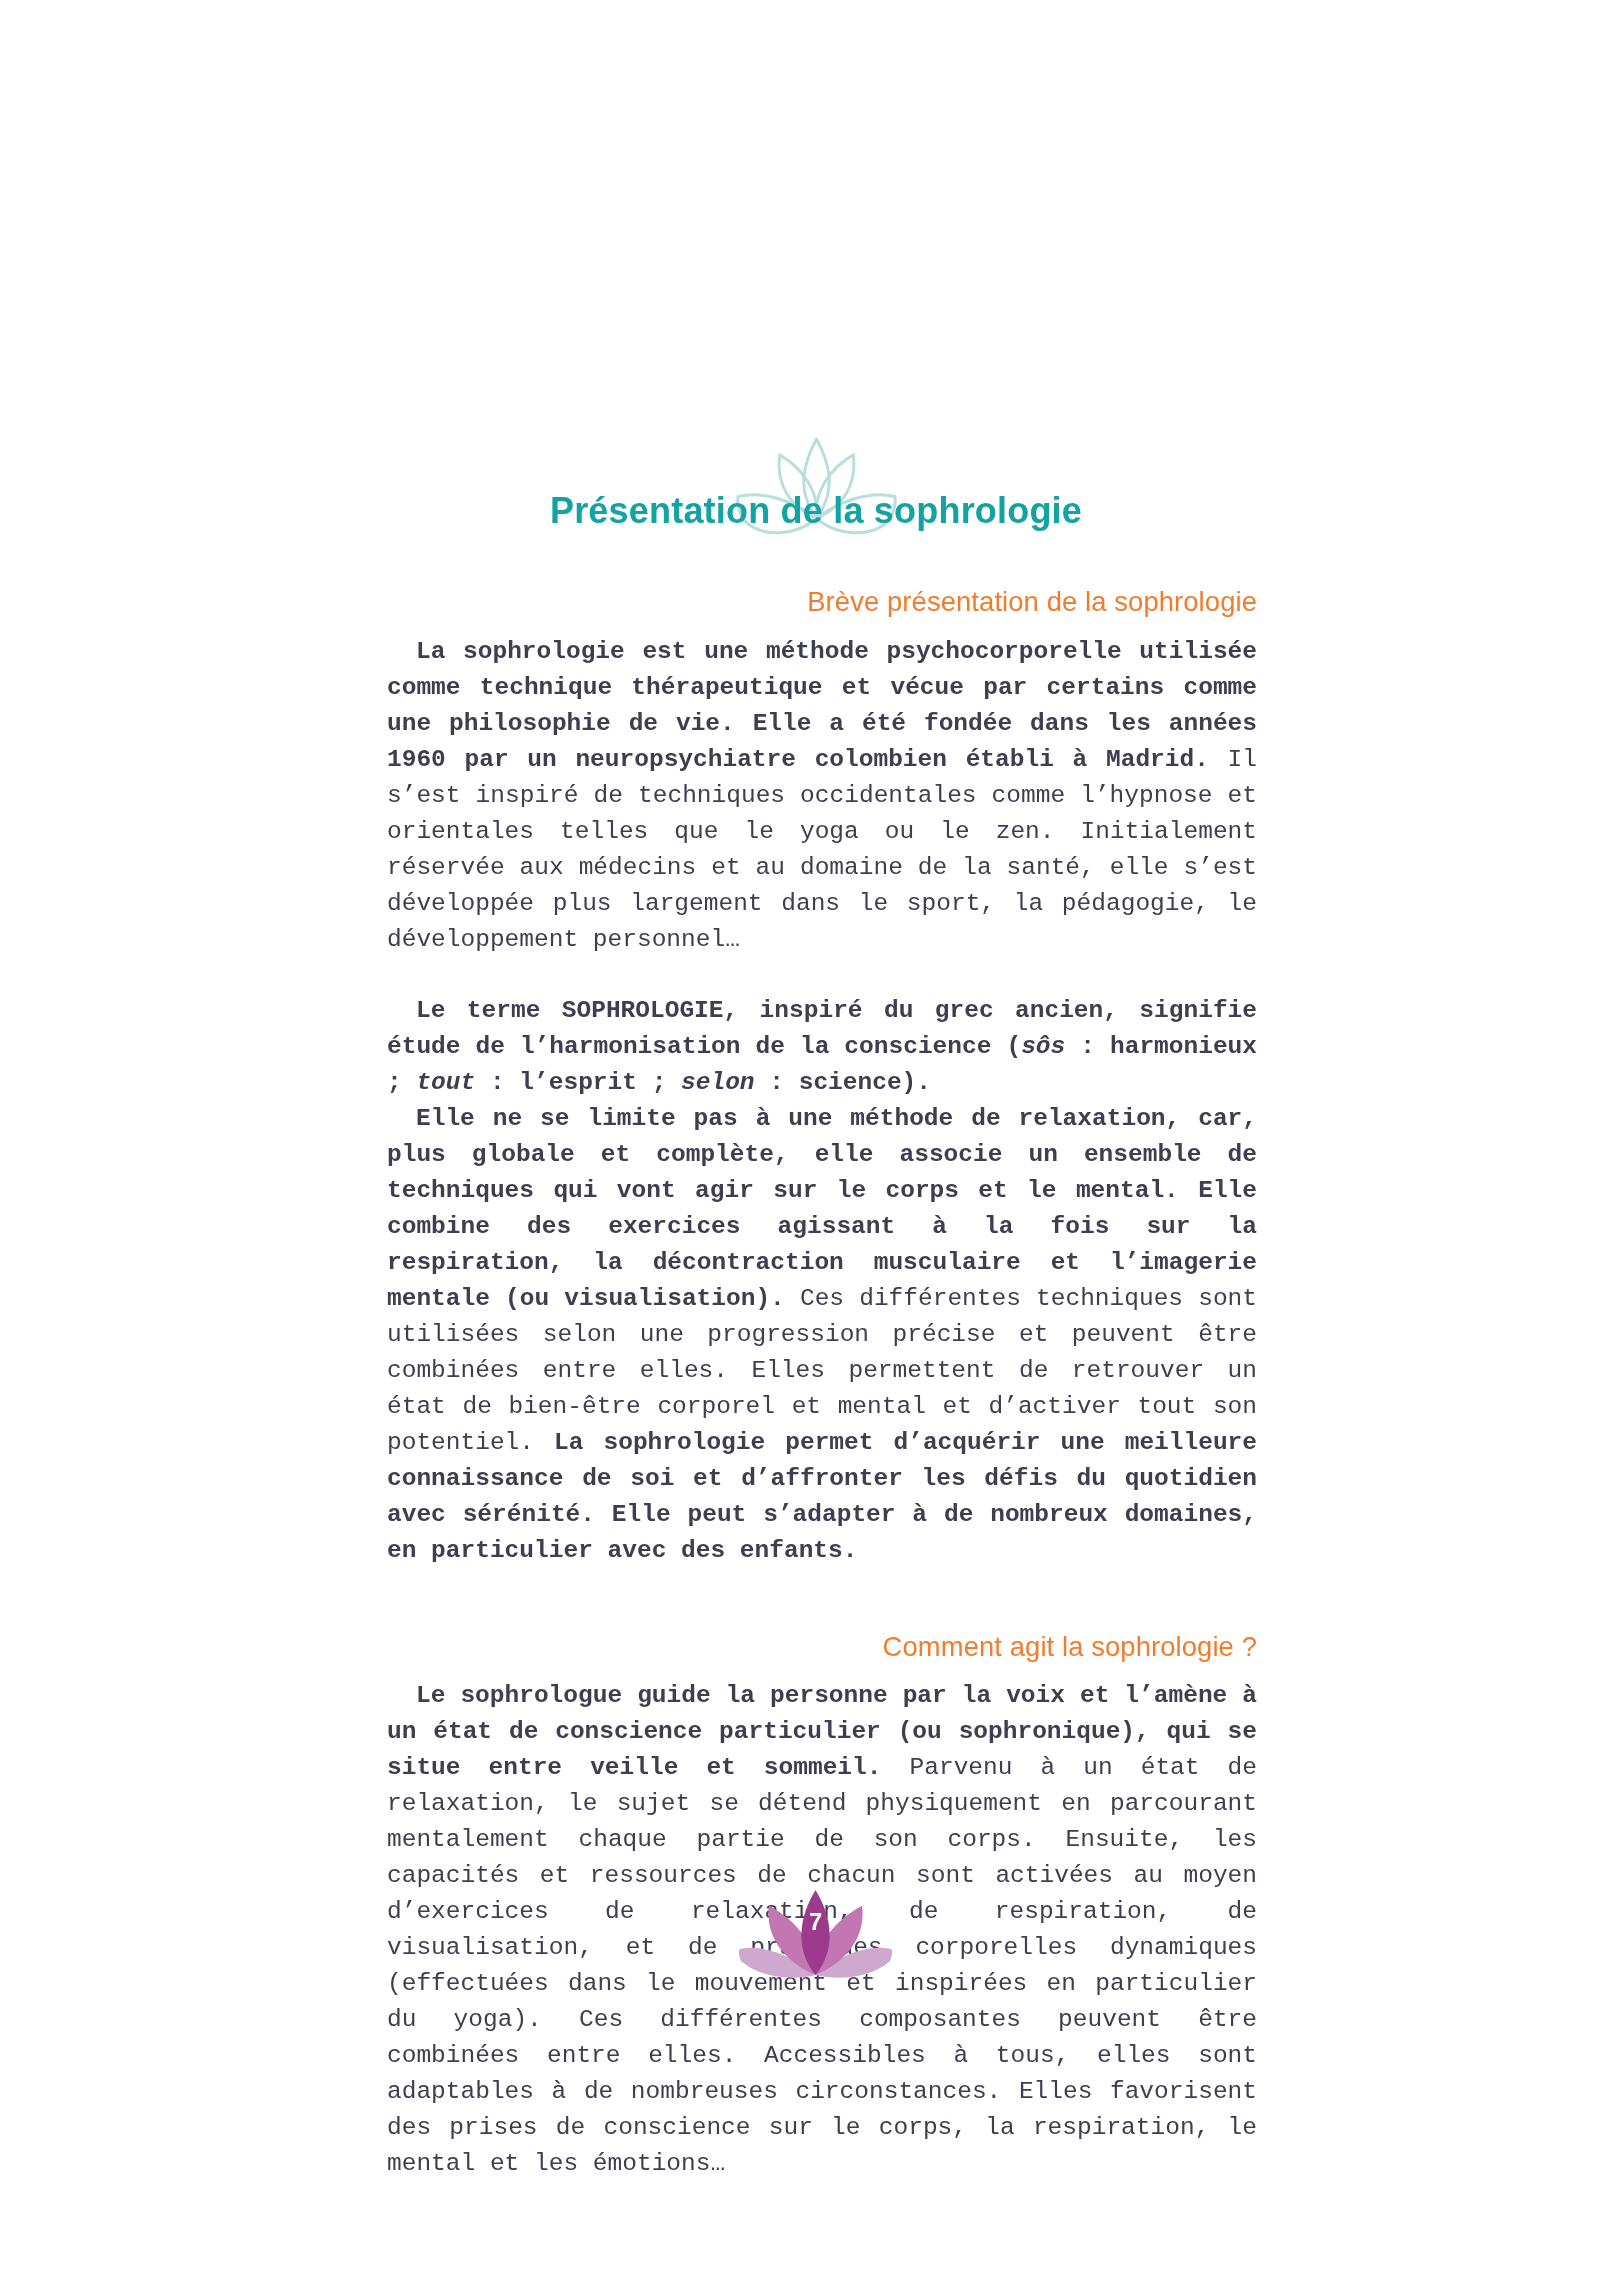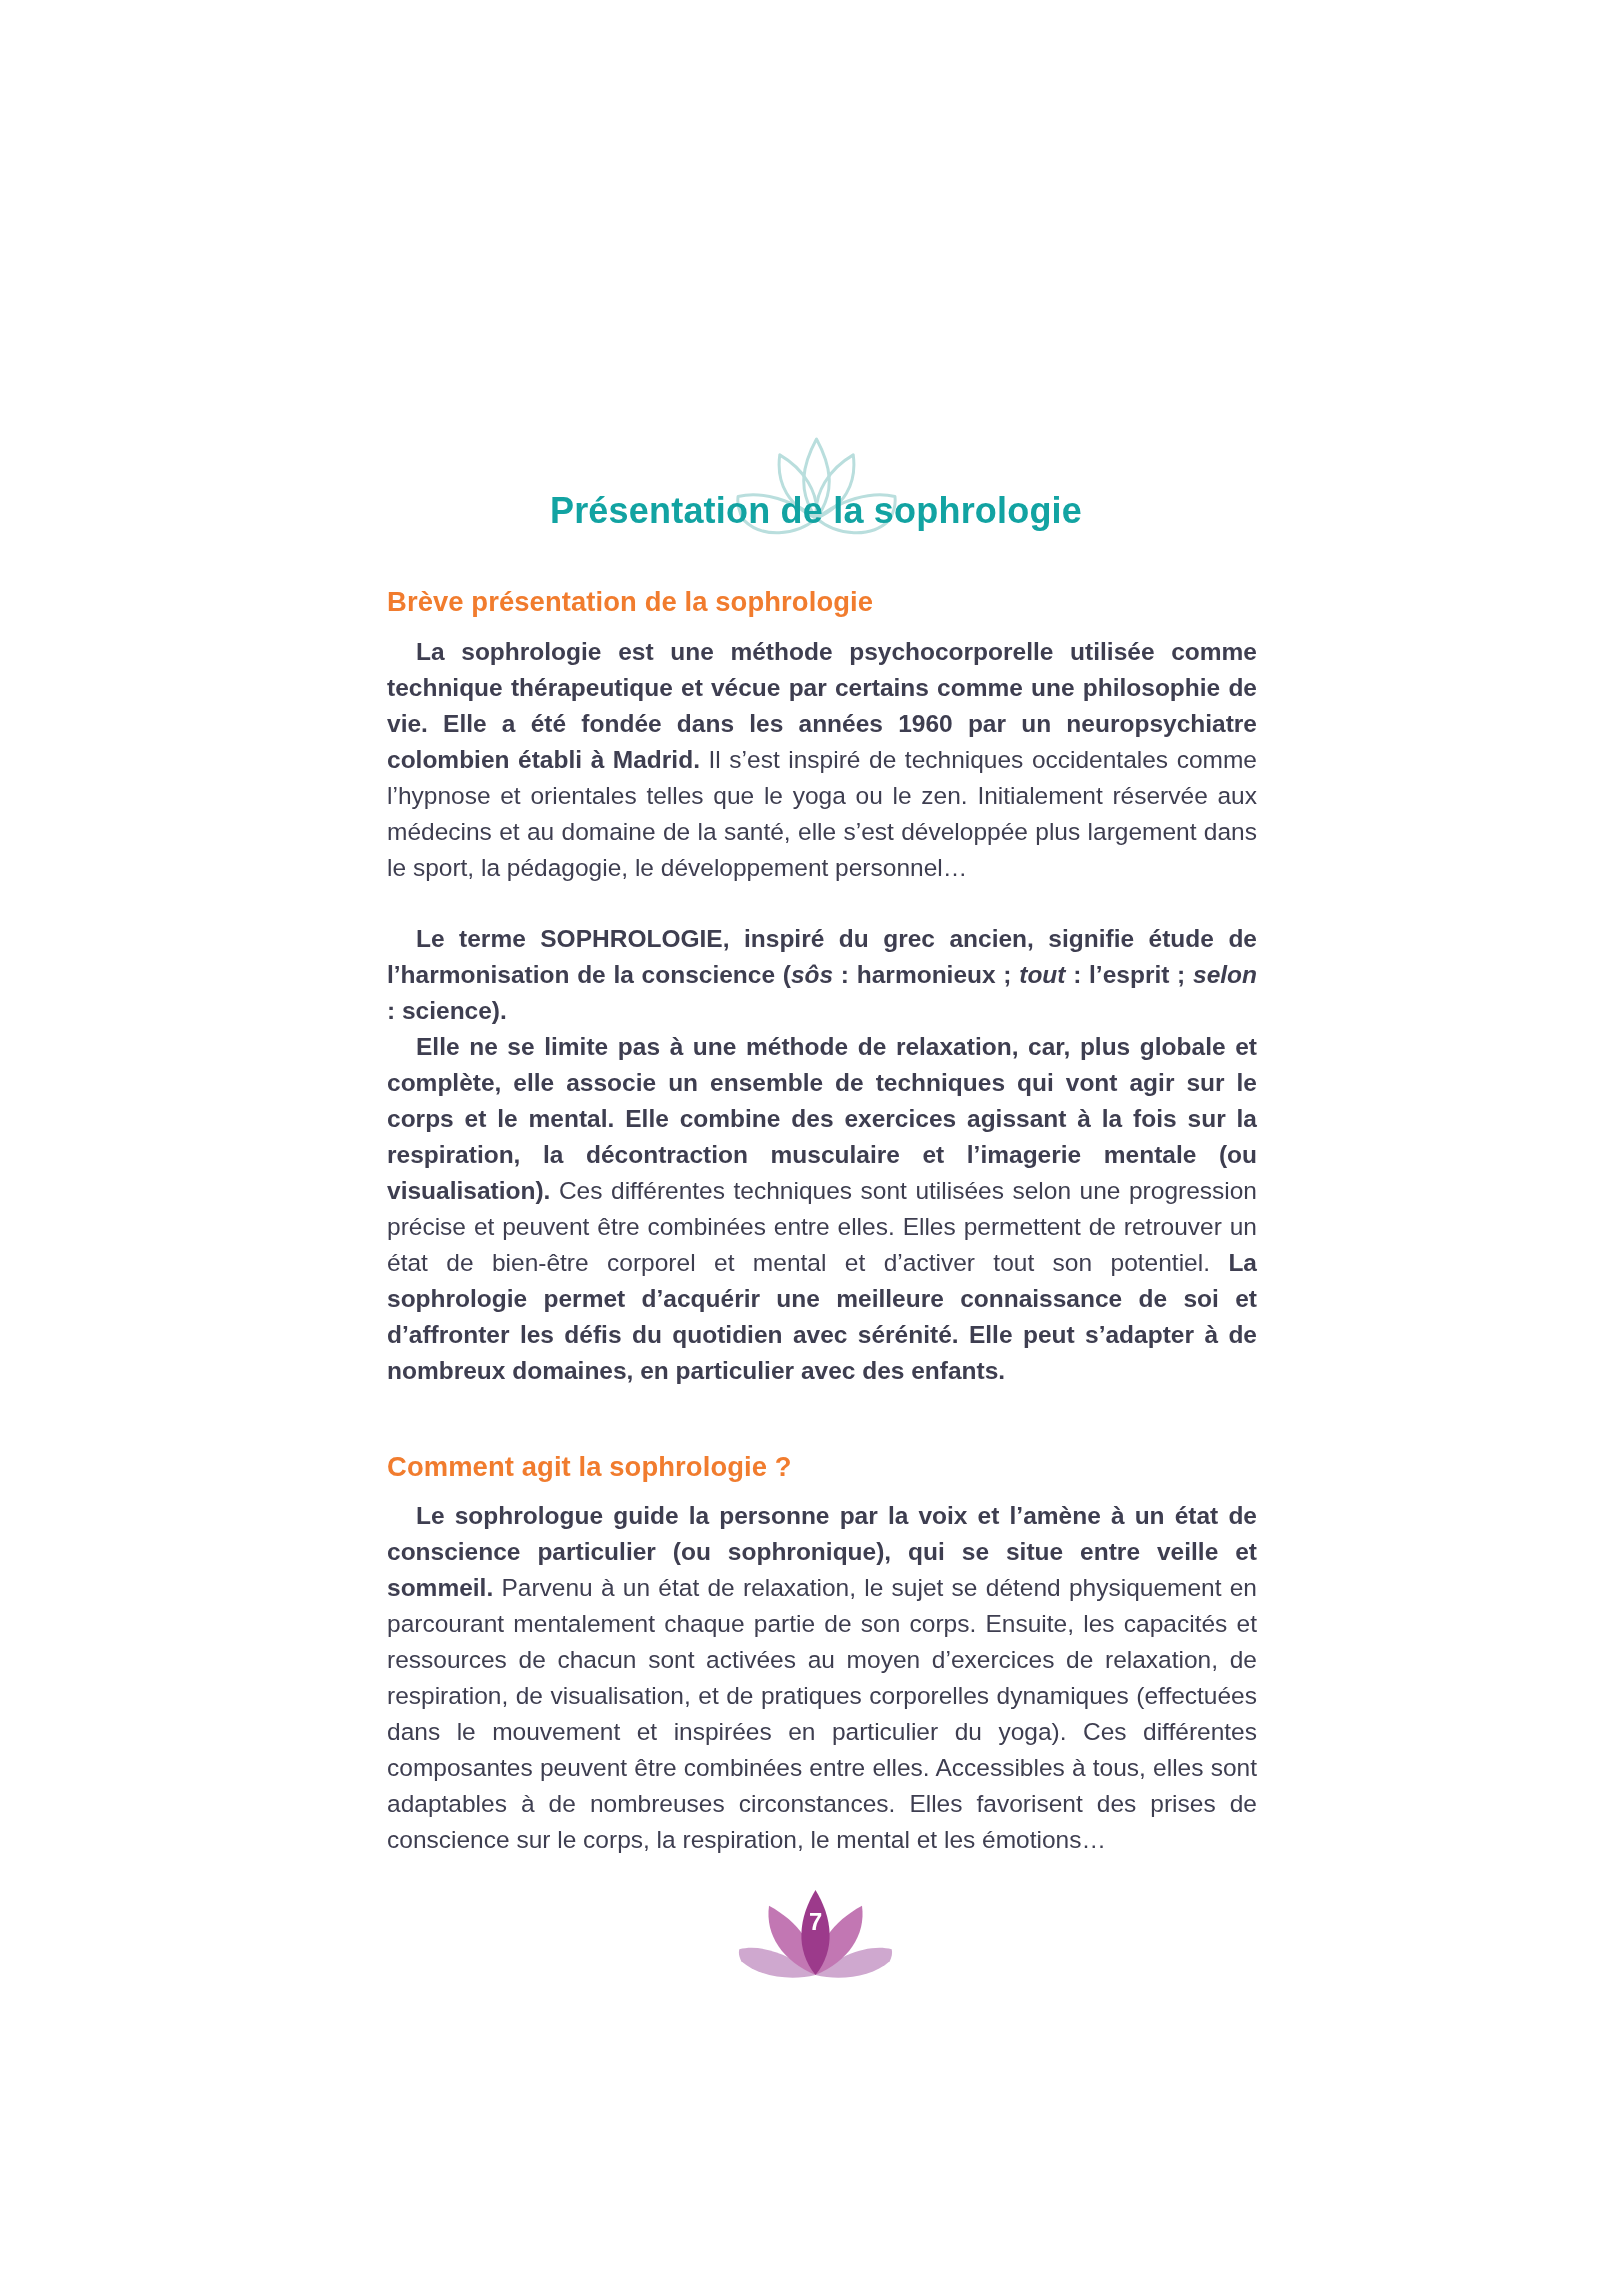--- a/index.html
+++ b/index.html
@@ -34,32 +34,34 @@
   .content {
     position:absolute;
     left:387px;
     top:586px;
     width:870px;
     color:#3e3e50;
     z-index:2;
   }
   .section-heading {
     font-size:27.4px;
-    font-weight:bold;
+    font-weight:normal;
     color:#f17c2e;
     margin:0 0 15.7px 0;
     letter-spacing:0.1px;
+    text-align:right;
   }
   .section-heading.second { margin-top:62px; }
   p.body {
     font-size:24.5px;
     line-height:36px;
     text-align:justify;
     text-indent:29px;
     margin:0;
+    font-family:Liberation Mono, monospace;
   }
   p.body.gap { margin-top:35px; }
   .b  { font-weight:bold; }
   .bi { font-weight:bold; font-style:italic; }
   .lotus-bottom {
     position:absolute;
     left:731px;
     top:1888px;
     width:169px;
     height:94px;

